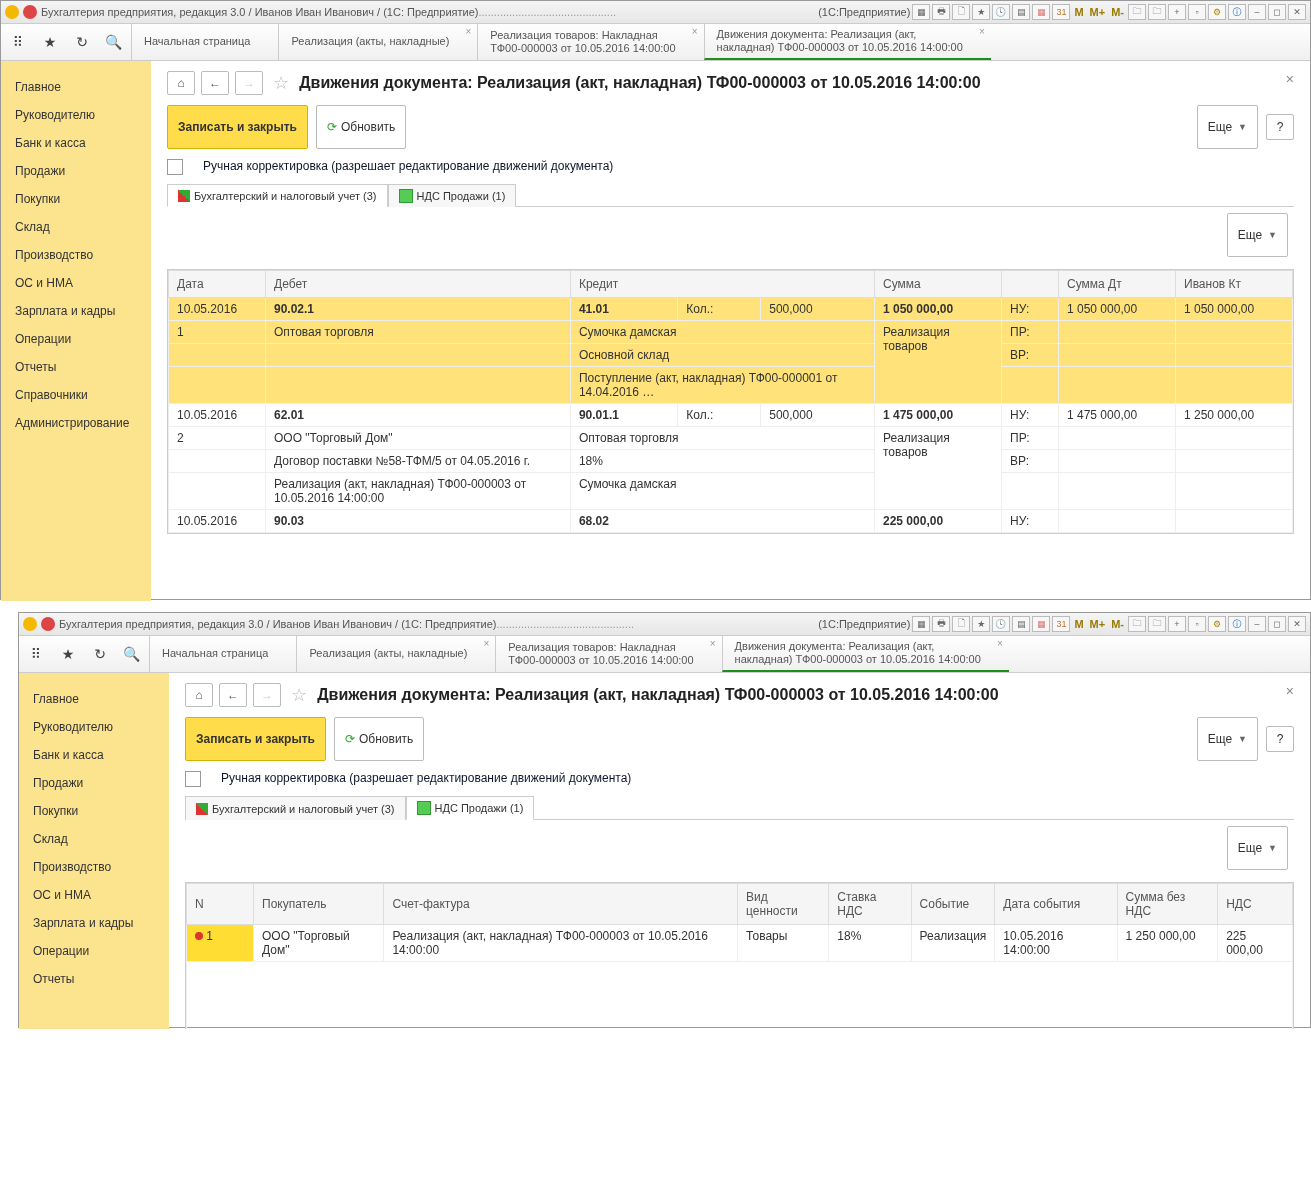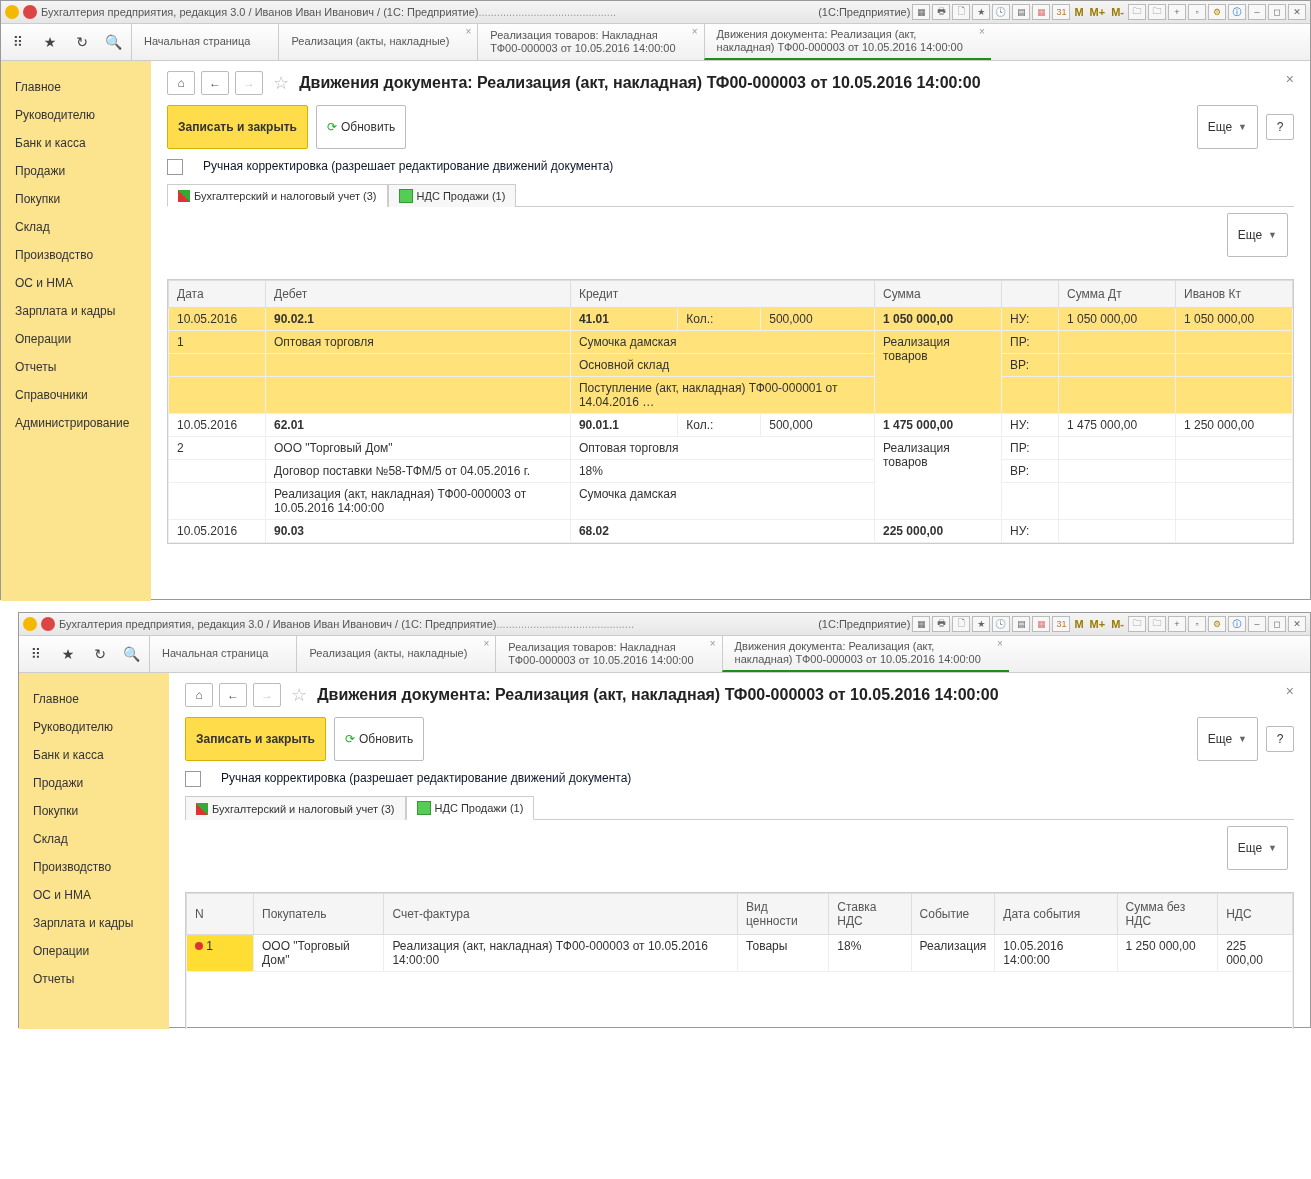--- a/index.html
+++ b/index.html
@@ -36,21 +36,21 @@
 .btn .drop{margin-left:6px;color:#666;font-size:9px}
 .btn.sq{width:26px;padding:0;justify-content:center}
 .chkrow{display:flex;align-items:flex-start;gap:20px;margin-bottom:8px;color:#0f172a}
 .chk{width:14px;height:14px;border:1px solid #999;cursor:pointer}
 .subtabs{display:flex;border-bottom:1px solid #ccc}
 .subtab{border:1px solid #ccc;border-bottom:none;padding:4px 10px;background:#f7f7f7;cursor:pointer;display:flex;align-items:center;gap:4px;position:relative;top:1px;font-size:11px}
 .subtab.active{background:#fff;border-bottom:1px solid #fff}
 .st-ico{width:12px;height:12px;display:inline-block}
 .st-ico.red{background:linear-gradient(45deg,#d33 50%,#3a3 50%)}
 .st-ico.grn{background:#5c5;border:1px solid #393}
-.gridwrap{border:1px solid #ccc;margin-top:16px}
+.gridwrap{border:1px solid #ccc;margin-top:6px}
 .gridtools{display:flex;justify-content:flex-end;padding:6px}
 table.grid{width:100%;border-collapse:collapse;font-size:12px}
 table.grid th{background:#f5f5f5;border:1px solid #ddd;padding:6px 8px;text-align:left;font-weight:normal;color:#555}
 table.grid td{border:1px solid #eee;padding:4px 8px;vertical-align:top;color:#333}
 .sel td{background:#ffe27a}
 .num{text-align:left}
 .it{color:#666}
 .reddot{width:8px;height:8px;border-radius:50%;background:#d33;display:inline-block}
 .win1{height:598px}
 .win2{height:414px;margin-left:18px}

